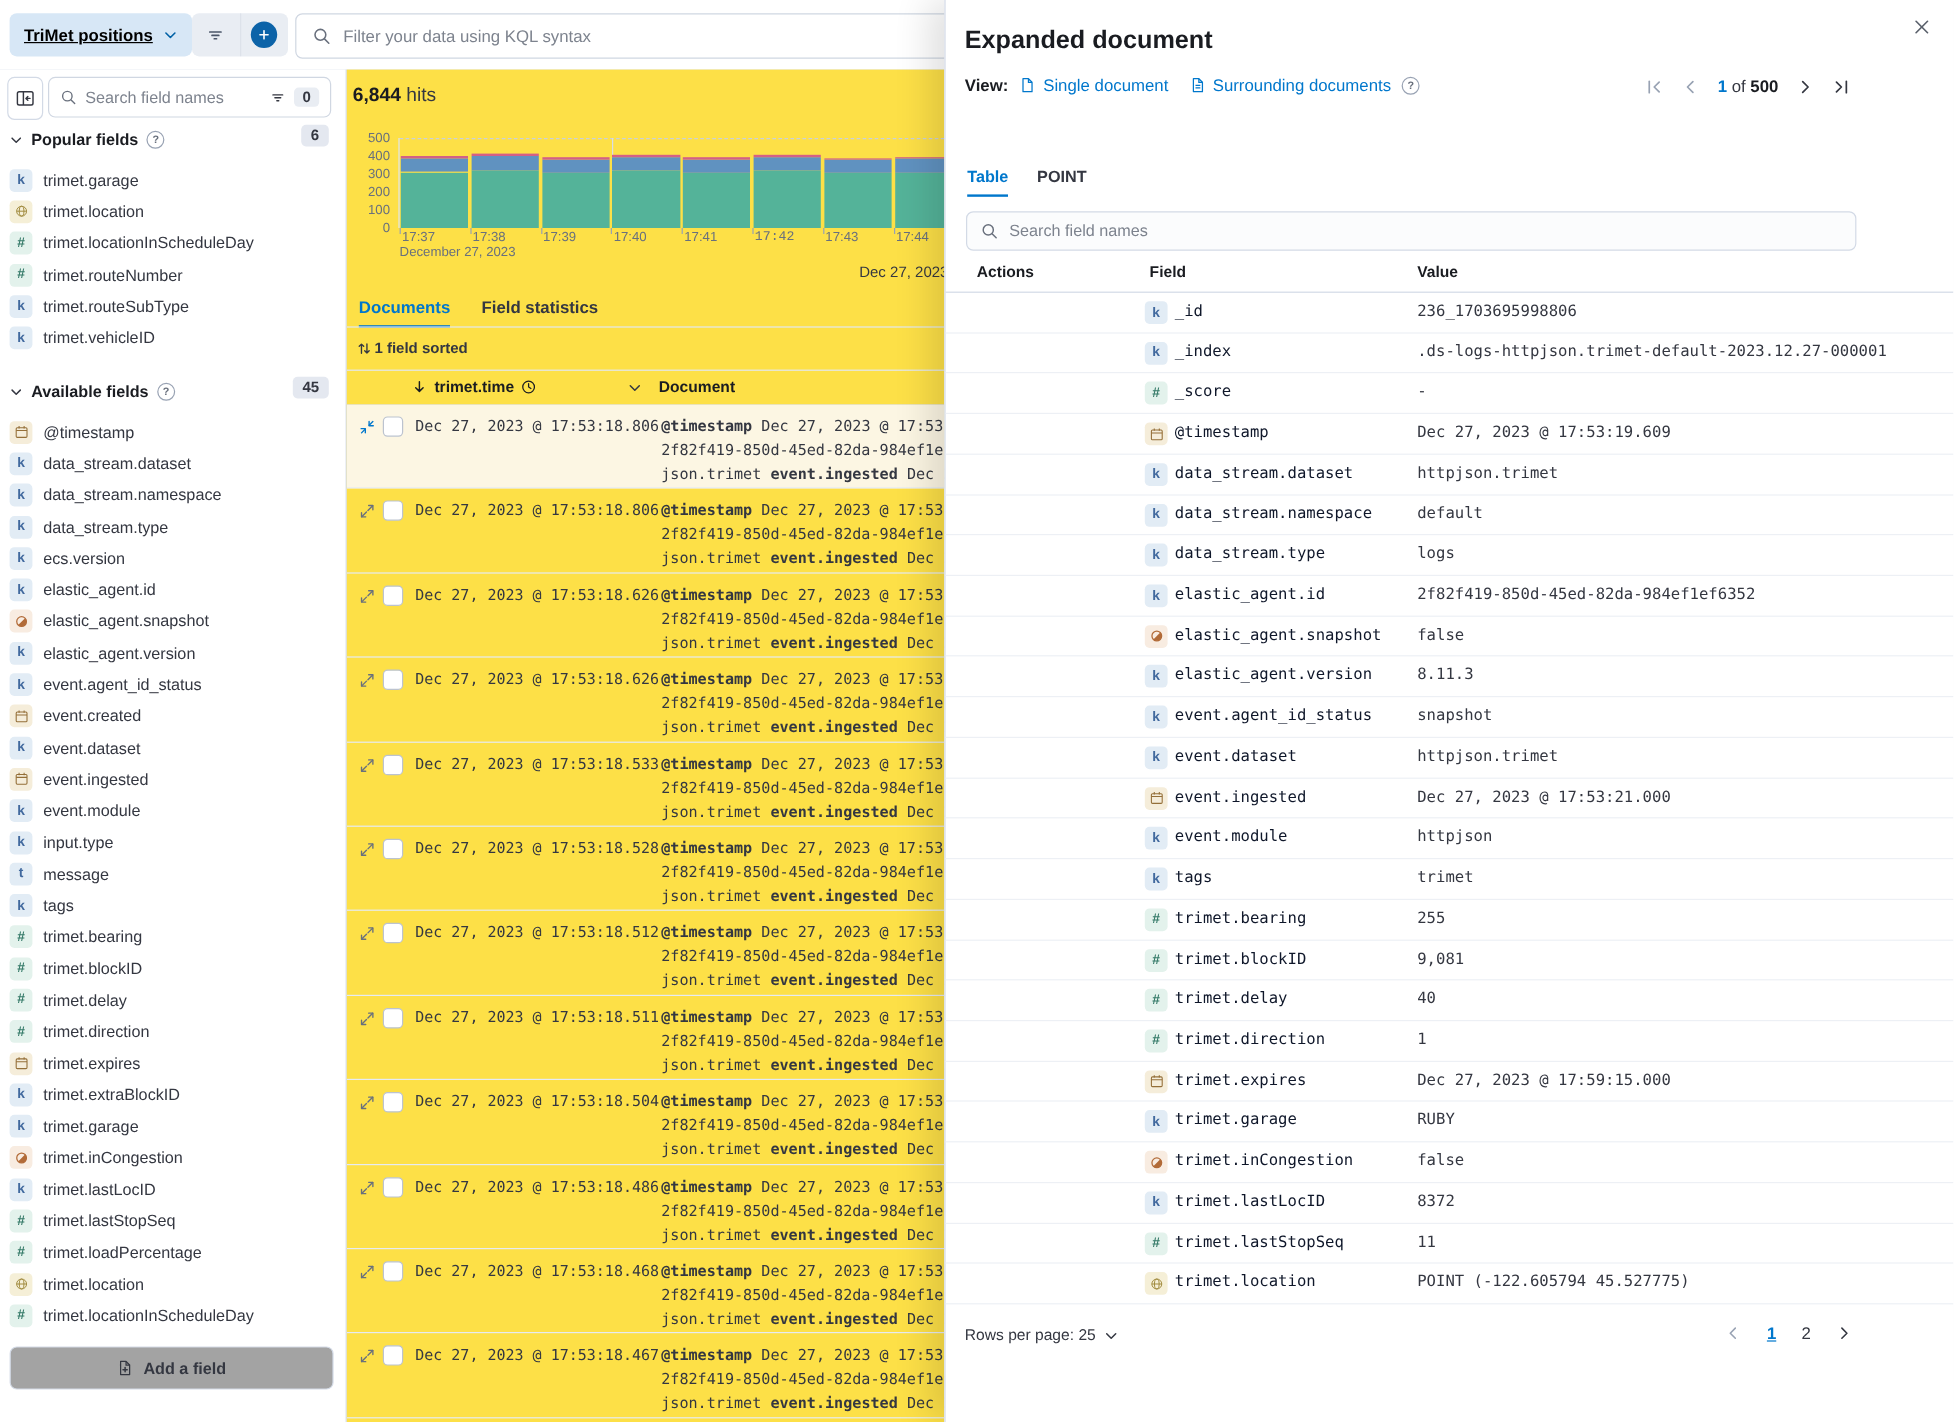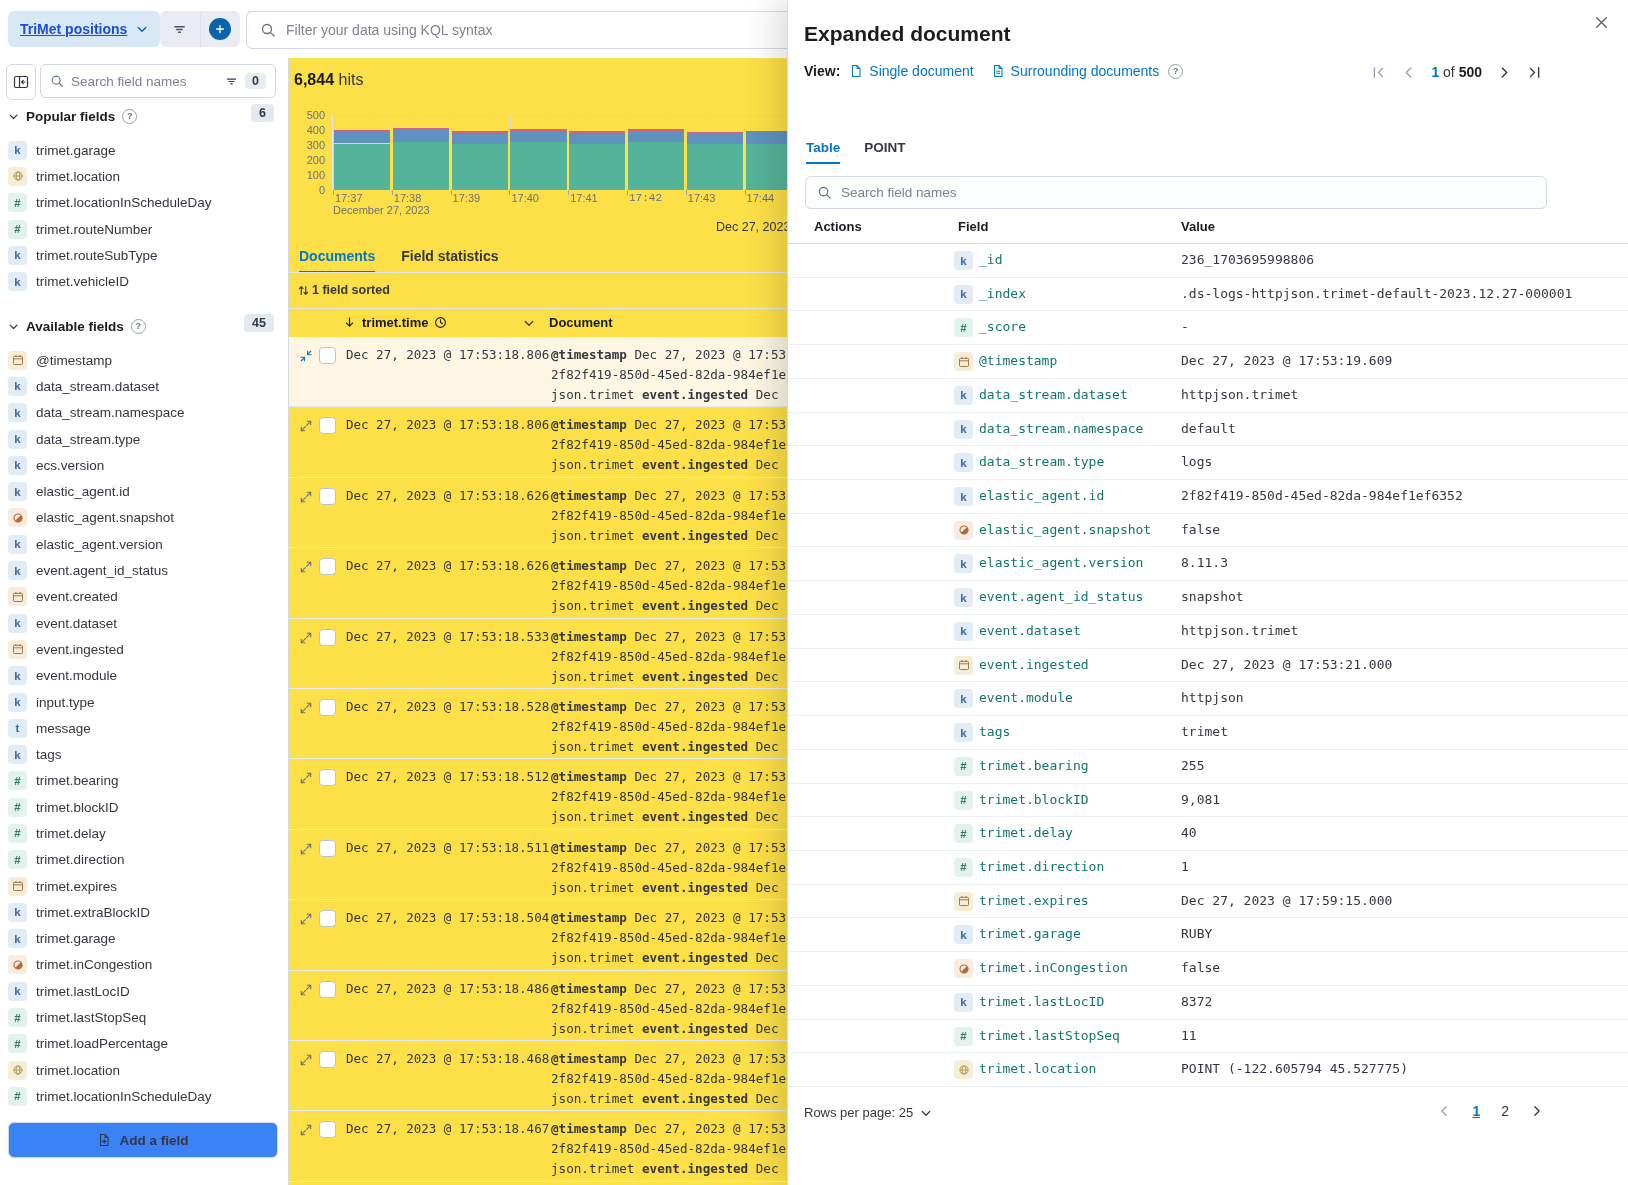--- a/index.html
+++ b/index.html
@@ -4,21 +4,21 @@
 <style>
   html,body{margin:0;padding:0;background:#fff;}
   body{font-family:"Liberation Sans",sans-serif;color:#343741;font-size:13px;}
   #app{position:relative;width:1628px;height:1185px;overflow:hidden;background:#fff;}
   .mono{font-family:"DejaVu Sans Mono","Liberation Mono",monospace;}
   svg{display:block;}
 
   
   .topbar{position:absolute;left:0;top:0;width:787px;height:58px;background:#fff;border-bottom:1px solid #d3dae6;}
   .dataview-btn{position:absolute;left:8px;top:11px;height:36px;padding:0 12px;background:#d7e7f6;border-radius:6px;display:flex;align-items:center;gap:9px;cursor:pointer;}
-  .dataview-btn .lbl{color:#1d4ed8;font-weight:700;font-size:14px;text-decoration:underline;}
+  .dataview-btn .lbl{color:#000000;font-weight:700;font-size:14px;text-decoration:underline;}
   .dataview-btn .chev{color:#0061a6;}
   .filter-group{position:absolute;left:160px;top:11px;width:80px;height:36px;background:#e9edf3;border-radius:6px;display:flex;overflow:hidden;}
   .filter-seg{flex:1;display:flex;align-items:center;justify-content:center;cursor:pointer;color:#4a5568;}
   .filter-seg + .filter-seg{border-left:1px solid #dde2ea;}
   .plus-circle{width:22px;height:22px;border-radius:50%;background:#0c63a8;display:flex;align-items:center;justify-content:center;color:#fff;}
   .kql-bar{position:absolute;left:246px;top:11px;width:720px;height:36px;border:1px solid #d0d7e2;border-radius:6px;background:#fff;display:flex;align-items:center;gap:10px;padding:0 13px;}
   .kql-bar .ph{color:#7d838e;font-size:14px;}
   .icon-gray{color:#69707d;}
 
   
@@ -34,21 +34,21 @@
   .fields-list{position:absolute;left:8px;right:10px;}
   .field-item{height:26.3px;display:flex;align-items:center;gap:9px;cursor:pointer;border-radius:4px;}
   .field-item .nm{font-size:13.5px;color:#343741;white-space:nowrap;}
   .fi{width:19px;height:19px;border-radius:4px;display:flex;align-items:center;justify-content:center;font-size:11.5px;font-weight:700;flex:0 0 19px;font-style:normal;}
   .fi-k{background:#e2ecf5;color:#41699e;}
   .fi-t{background:#e2ecf5;color:#41699e;}
   .fi-num{background:#e3f2ec;color:#357a68;}
   .fi-date{background:#f5edda;color:#946f38;}
   .fi-bool{background:#f8ece1;color:#b26b38;}
   .fi-geo{background:#f5efd7;color:#a08a3d;}
-  .add-field-btn{position:absolute;left:8px;right:10px;top:1064px;height:34px;border:1px solid #d3dae6;border-radius:6px;background:#3b82f6;display:flex;align-items:center;justify-content:center;gap:8px;font-weight:700;font-size:13.5px;color:#343741;cursor:pointer;}
+  .add-field-btn{position:absolute;left:8px;right:10px;top:1064px;height:34px;border:1px solid #d3dae6;border-radius:6px;background:#a3a3a3;display:flex;align-items:center;justify-content:center;gap:8px;font-weight:700;font-size:13.5px;color:#343741;cursor:pointer;}
 
   
   .main{position:absolute;left:289px;top:58px;width:498px;height:1127px;overflow:hidden;background:#fde047;}
   .hits{position:absolute;left:5px;top:13px;font-size:16px;color:#343741;}
   .hits b{color:#1a1c21;font-weight:700;}
   .chart{position:absolute;left:0;top:0;width:498px;height:165px;}
   .ylab{position:absolute;width:36px;text-align:right;font-size:11px;color:#69707d;}
   .xlab{position:absolute;font-size:11px;color:#69707d;top:134px;}
   .xtick{position:absolute;width:1px;height:5px;background:#98a2b3;top:132px;}
   .yaxis{position:absolute;left:43px;top:57px;width:1px;height:75px;background:#dfe4ec;}
@@ -93,21 +93,21 @@
   .fly-tab.active{color:#0077cc;border-bottom:2px solid #0077cc;}
   .fly-search{position:absolute;left:17px;top:176px;width:742px;height:33px;border:1px solid #d3dae6;border-radius:6px;background:#fbfcfd;display:flex;align-items:center;gap:9px;padding:0 11px;box-sizing:border-box;}
   .fly-search .ph{color:#7d838e;font-size:13.5px;}
   .fly-cols{position:absolute;left:0;right:0;top:219px;height:24px;border-bottom:1px solid #d3dae6;font-size:13px;font-weight:700;color:#1a1c21;}
   .fly-cols .c-act{position:absolute;left:26px;}
   .fly-cols .c-field{position:absolute;left:170px;}
   .fly-cols .c-val{position:absolute;left:393px;}
   .fly-rows{position:absolute;left:0;right:0;top:244px;}
   .fly-row{position:relative;height:33.72px;border-bottom:1px solid #edf0f5;box-sizing:border-box;}
   .fly-row .fi{position:absolute;left:166px;top:7px;}
-  .fly-row .fname{position:absolute;left:191px;top:8px;font-size:13px;color:#0f766e;white-space:nowrap;}
+  .fly-row .fname{position:absolute;left:191px;top:8px;font-size:13px;color:#0f172a;white-space:nowrap;}
   .fly-row .fval{position:absolute;left:393px;top:8px;font-size:13px;color:#343741;white-space:nowrap;}
   .rpp{position:absolute;left:16px;top:1105px;display:flex;align-items:center;gap:7px;font-size:13px;color:#343741;cursor:pointer;}
   .fly-pages{position:absolute;right:84px;top:1103px;display:flex;align-items:center;gap:21px;font-size:14px;}
   .pg-num{color:#343741;cursor:pointer;}
   .pg-num.cur{color:#0077cc;font-weight:700;text-decoration:underline;}
 </style>
 </head>
 <body>
 
 <div id="app">

